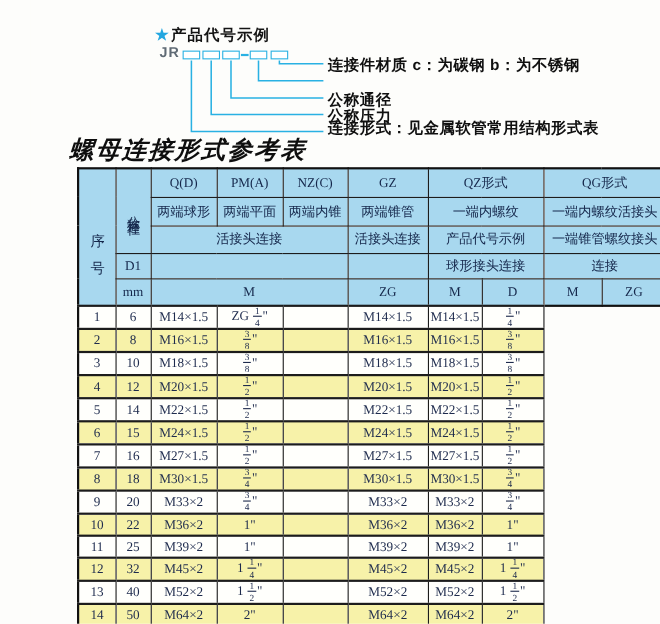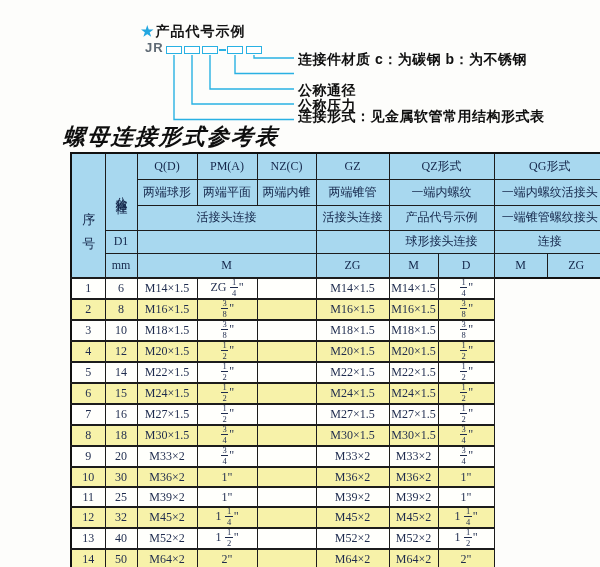--- a/index.html
+++ b/index.html
@@ -266,21 +266,21 @@
           <td></td>
           <td>M33×2</td>
           <td>M33×2</td>
           <td><span class="frac">
               <span class="fn">3</span>
               <span class="fd">4</span>
             </span>"</td>
         </tr>
         <tr class="alt">
           <td>10</td>
-          <td>30</td>
+          <td>22</td>
           <td>M36×2</td>
           <td>1"</td>
           <td></td>
           <td>M36×2</td>
           <td>M36×2</td>
           <td>1"</td>
         </tr>
         <tr>
           <td>11</td>
           <td>25</td>

